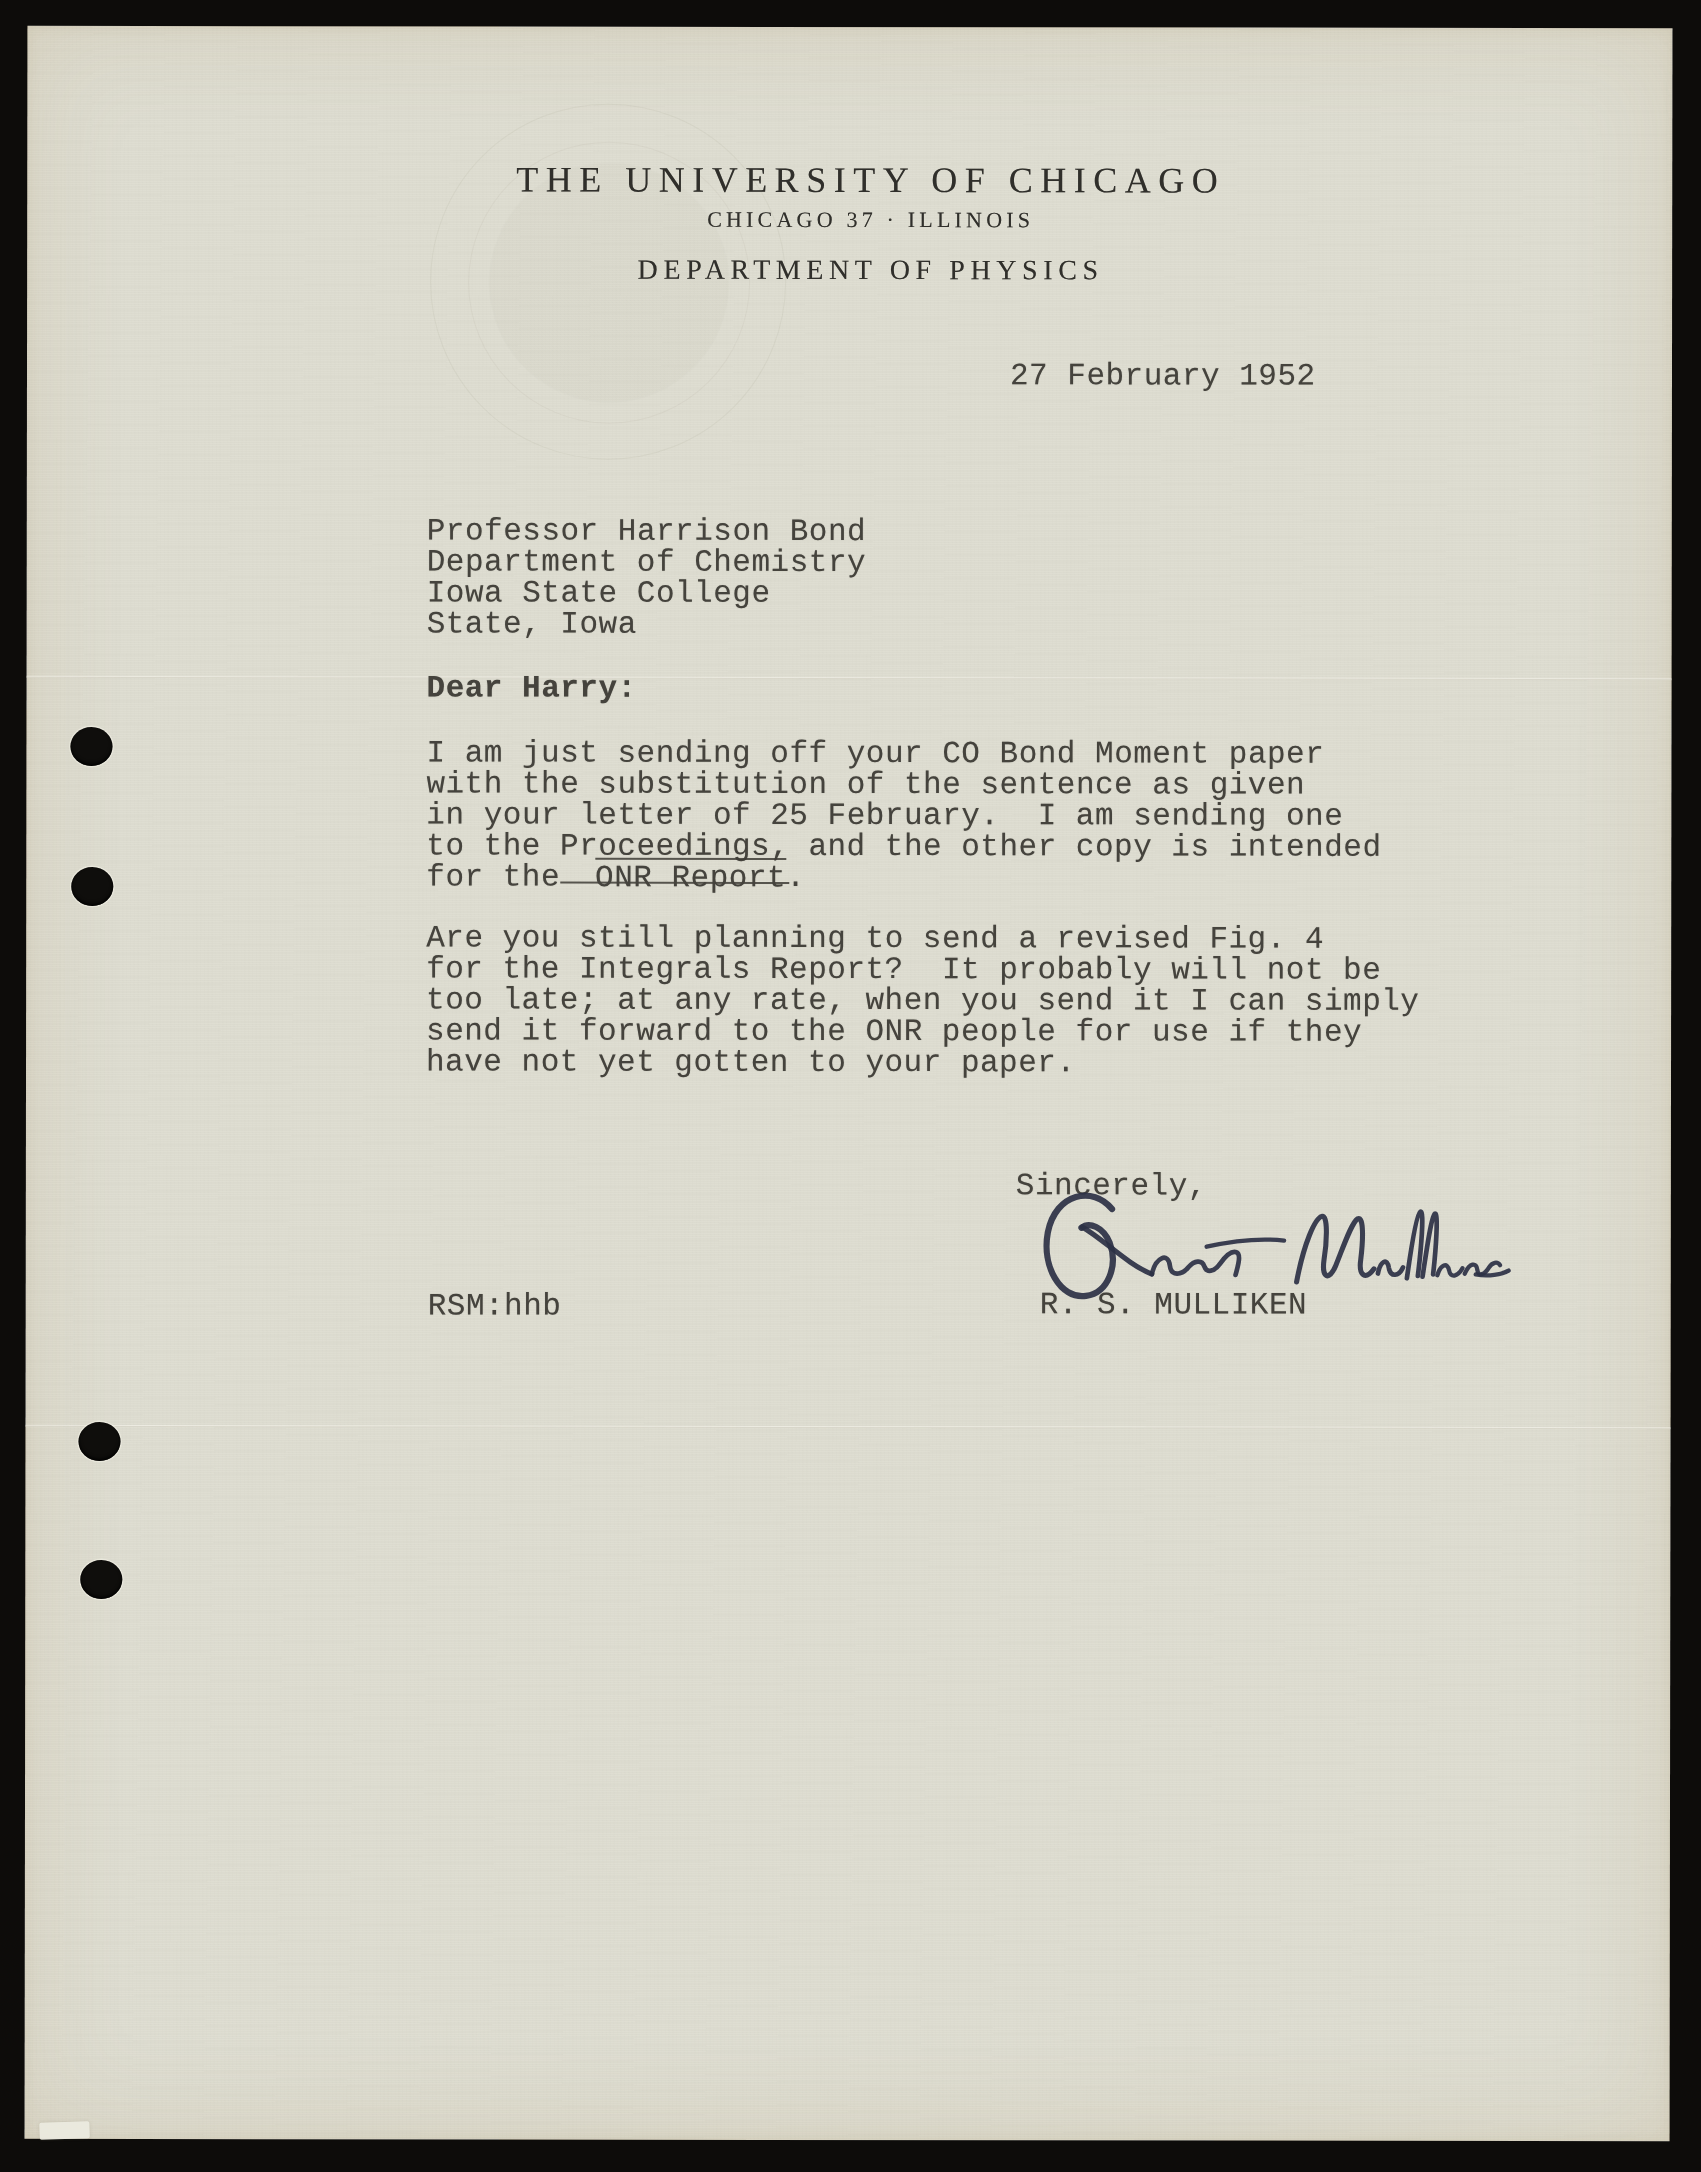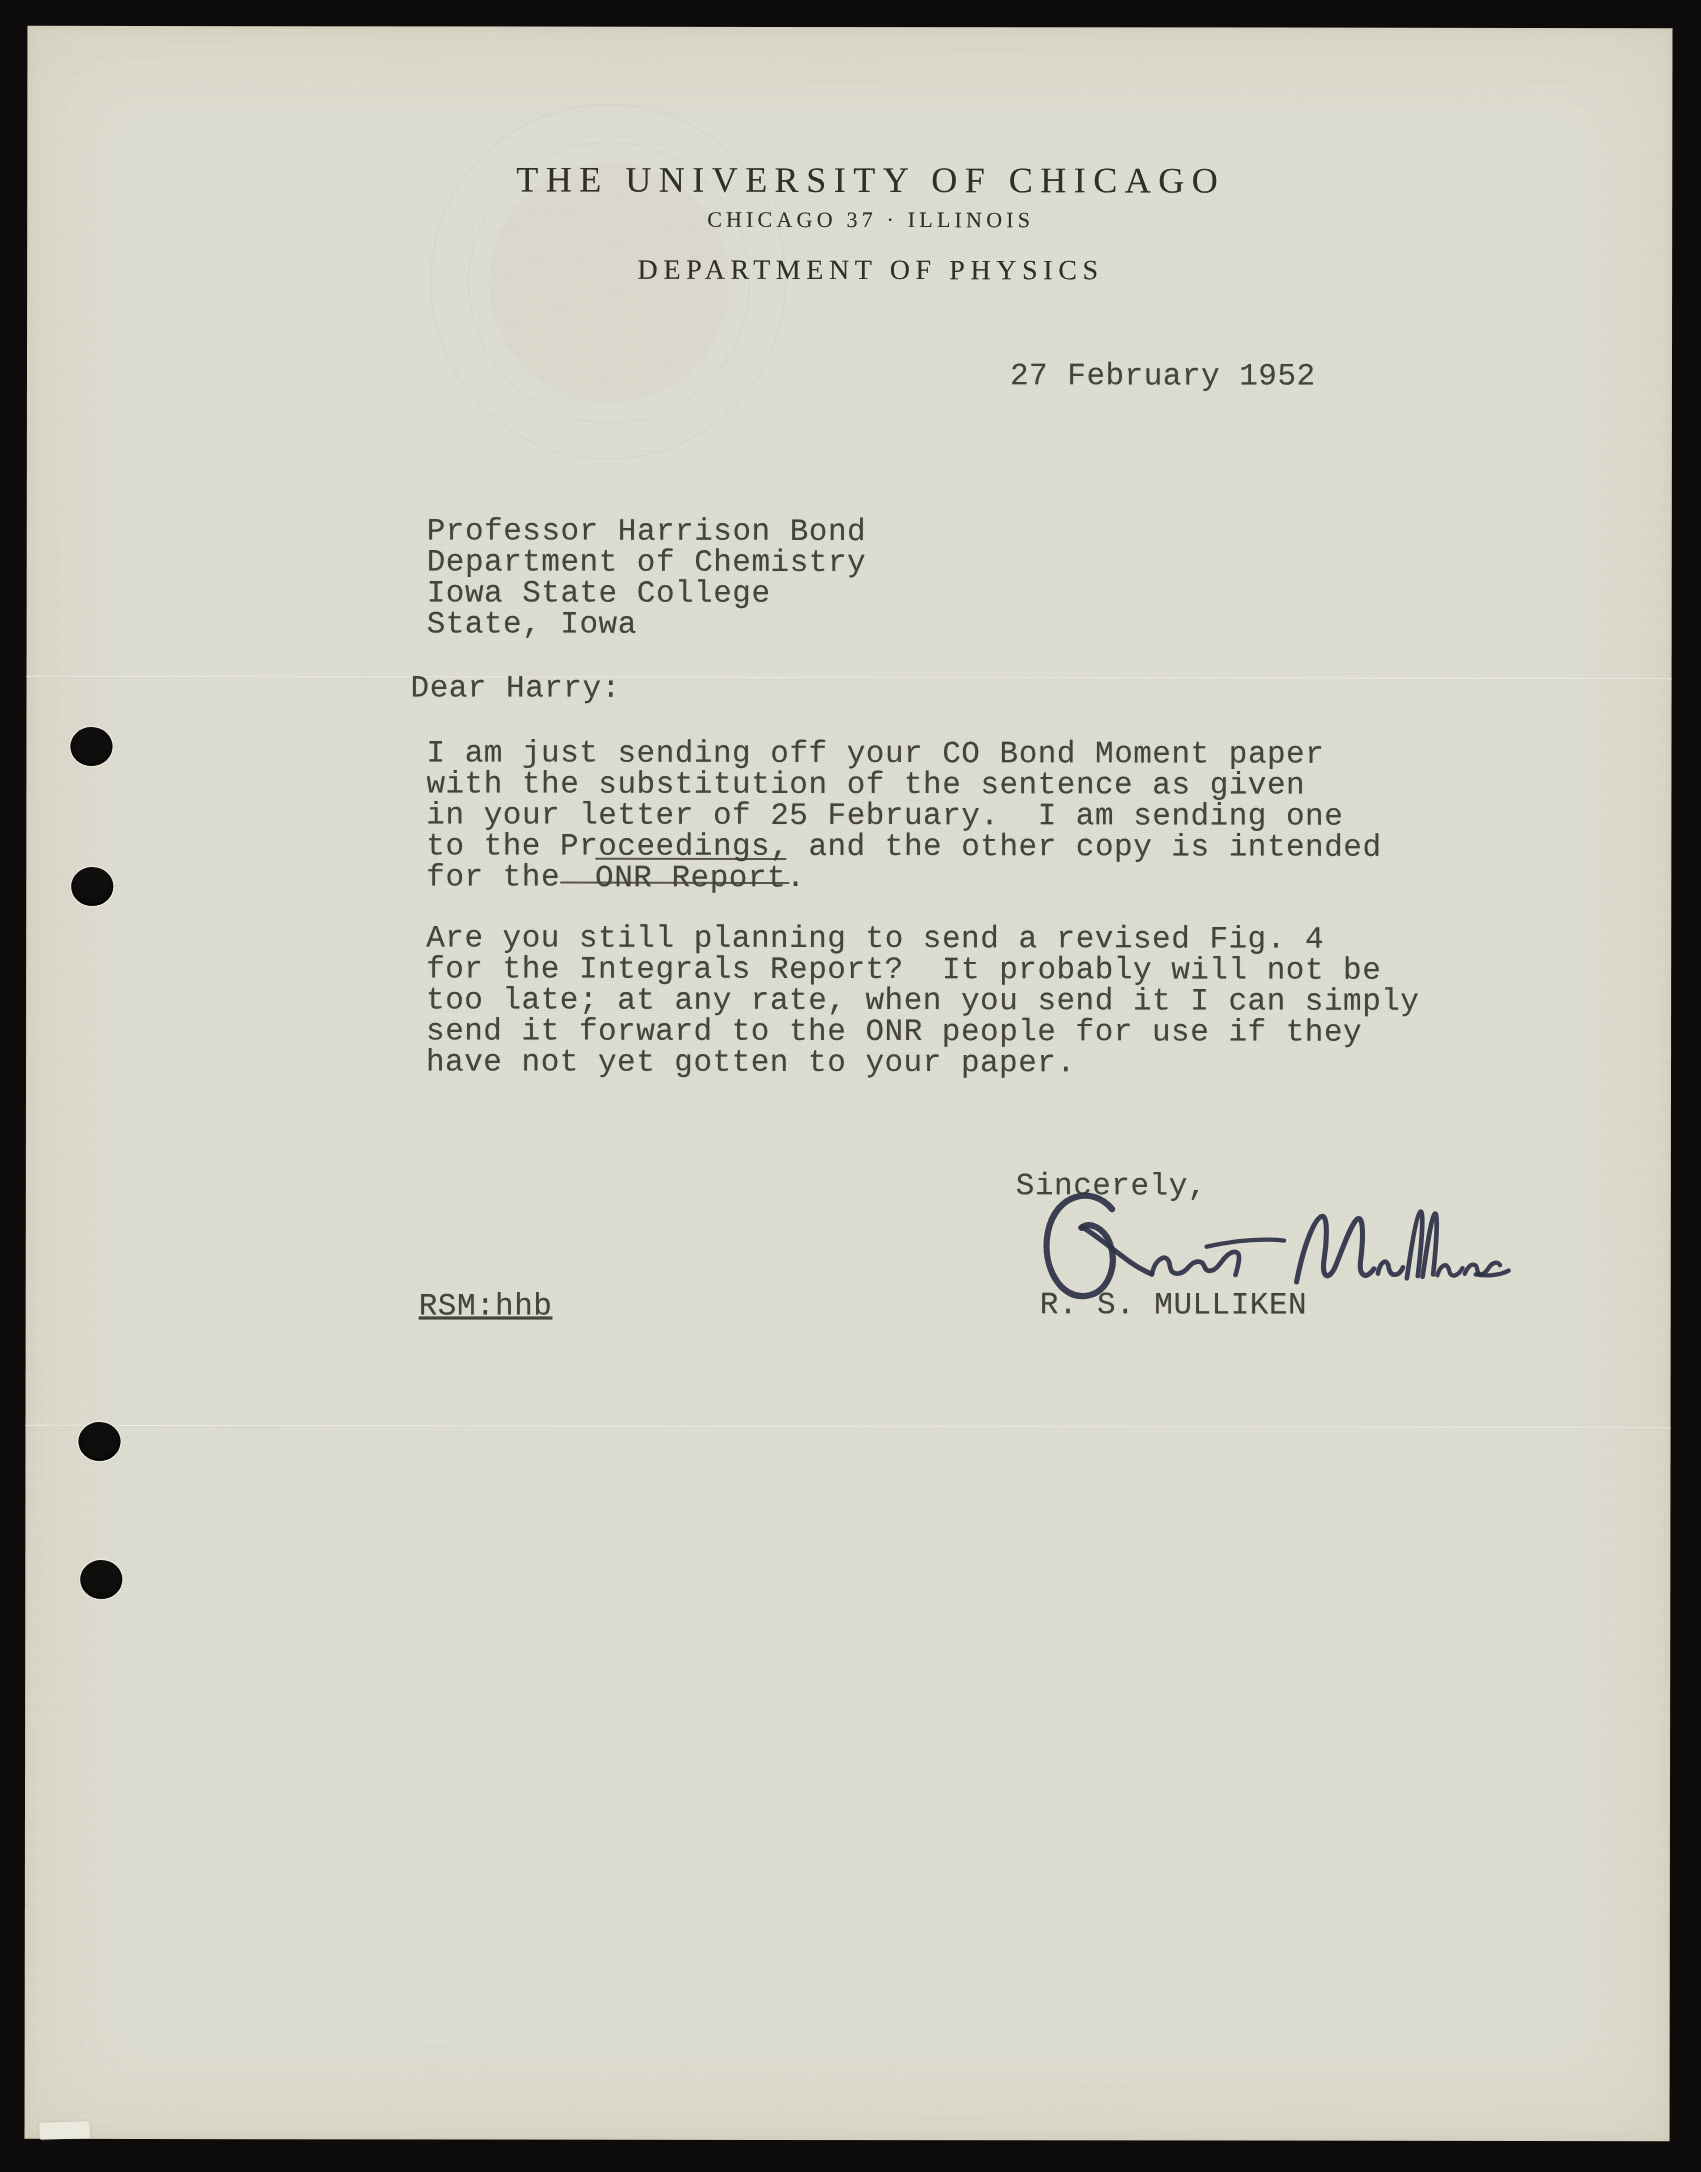--- a/index.html
+++ b/index.html
@@ -86,21 +86,21 @@
 
   <div class="abs" style="left:400px;top:489px;">
     <div class="tw">Professor Harrison Bond</div>
     <div class="tw">Department of Chemistry</div>
     <div class="tw">Iowa State College</div>
     <div class="tw">State, Iowa</div>
   </div>
 
   <div class="abs crease" style="top:650px;"></div>
 
-  <div class="abs tw" style="left:384px;top:646px;">Dear Harry:</div>
+  <div class="abs tw" style="left:400px;top:646px;font-weight:bold;">Dear Harry:</div>
 
   <div class="abs" style="left:400px;top:711px;">
     <div class="tw">I am just sending off your CO Bond Moment paper</div>
     <div class="tw">with the substitution of the sentence as given</div>
     <div class="tw">in your letter of 25 February.  I am sending one</div>
     <div class="tw"><span>to the </span><span class="u-line">Proceedings,</span><span> and the other copy is intended</span></div>
     <div class="tw"><span>for the </span><span class="o-line">ONR Report</span><span>.</span></div>
   </div>
 
   <div class="abs" style="left:400px;top:896px;">
@@ -124,21 +124,21 @@
       <path d="M982,248 C992,176 1006,84 1016,78 C1027,72 1018,176 1010,242" stroke-width="12"></path>
       <path d="M1022,244 C1031,184 1044,90 1053,83 C1063,76 1056,176 1049,238" stroke-width="12"></path>
       <path d="M1060,240 C1068,212 1086,206 1090,228 C1093,248 1112,244 1124,222" stroke-width="11"></path>
       <path d="M1130,236 C1142,208 1160,206 1162,226 C1164,244 1180,240 1192,220 C1200,206 1214,204 1220,214" stroke-width="11"></path>
       <path d="M1158,238 C1190,244 1225,238 1242,228" stroke-width="11"></path>
     </svg>
   </div>
 
   <div class="abs tw" style="left:1014px;top:1262px;">R. S. MULLIKEN</div>
 
-  <div class="abs tw" style="left:393px;top:1264px;text-decoration:underline;">RSM:hhb</div>
+  <div class="abs tw" style="left:402px;top:1264px;">RSM:hhb</div>
 
   <div class="abs crease" style="top:1399px;"></div>
 
   <div class="abs hole" style="left:44px;top:701px;"></div>
   <div class="abs hole" style="left:45px;top:841px;"></div>
   <div class="abs hole" style="left:53px;top:1396px;"></div>
   <div class="abs hole" style="left:55px;top:1534px;"></div>
 
   <div class="abs tape"></div>
 

